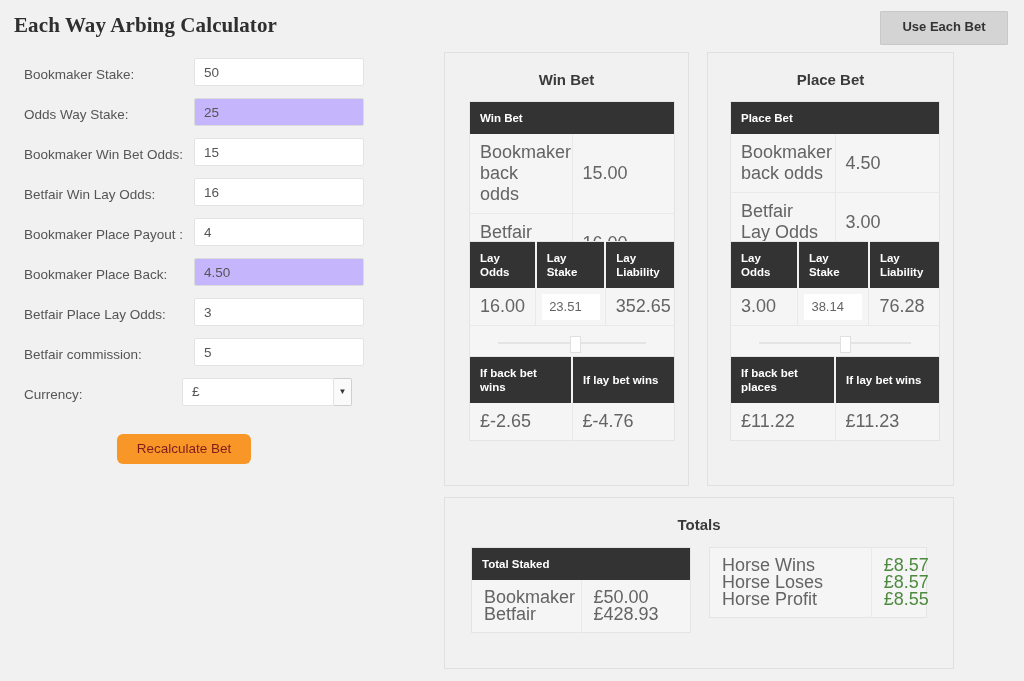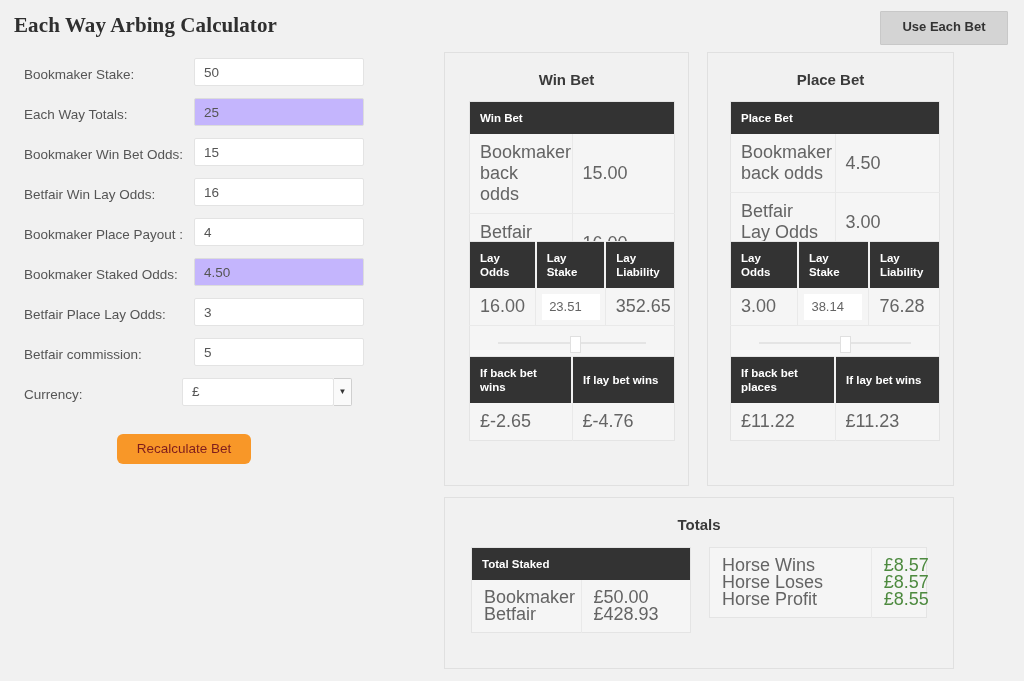--- a/index.html
+++ b/index.html
@@ -261,41 +261,41 @@
 <div id="free-bet-button">Use Each Bet</div>
 
 <div id="form-panel">
 
   <div class="form-row">
     <span class="form-label">Bookmaker Stake:</span>
     <input class="form-input" type="text" value="50" style="">
   </div>
 
   <div class="form-row">
-    <span class="form-label">Each Way Totals:</span>
+    <span class="form-label">Odds Way Stake:</span>
     <input class="form-input readonly" type="text" readonly="" value="25" style="">
   </div>
 
   <div class="form-row">
     <span class="form-label">Bookmaker Win Bet Odds:</span>
     <input class="form-input" type="text" value="15" style="">
   </div>
 
   <div class="form-row">
     <span class="form-label">Betfair Win Lay Odds:</span>
     <input class="form-input" type="text" value="16" style="">
   </div>
 
   <div class="form-row">
     <span class="form-label">Bookmaker Place Payout :</span>
     <input class="form-input" type="text" value="4" style="">
   </div>
 
   <div class="form-row">
-    <span class="form-label">Bookmaker Staked Odds:</span>
+    <span class="form-label">Bookmaker Place Back:</span>
     <input class="form-input readonly" type="text" readonly="" value="4.50" style="">
   </div>
 
   <div class="form-row">
     <span class="form-label">Betfair Place Lay Odds:</span>
     <input class="form-input" type="text" value="3" style="">
   </div>
 
   <div class="form-row">
     <span class="form-label">Betfair commission:</span>

